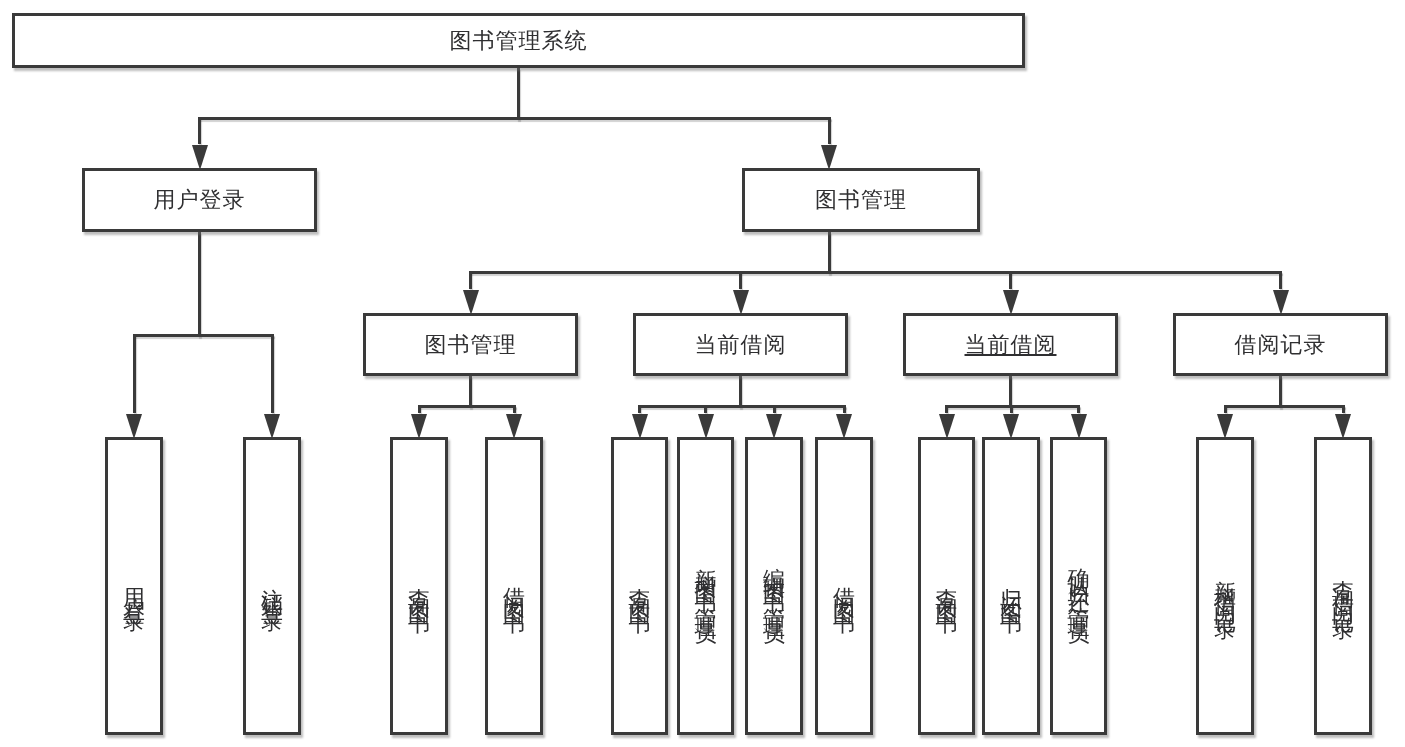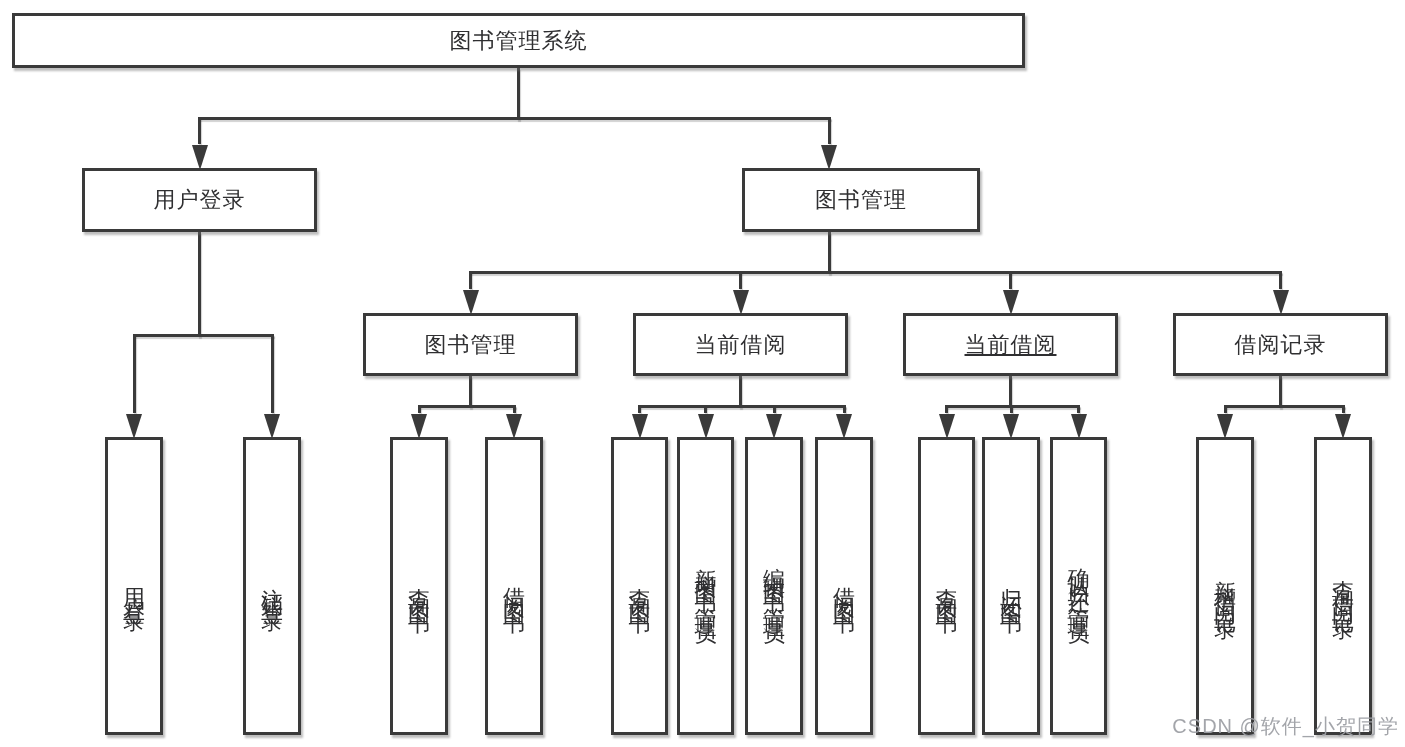--- a/index.html
+++ b/index.html
@@ -63,21 +63,20 @@
     letter-spacing: 1px;
     color: rgba(158,160,165,0.95);
     z-index: 5;
     white-space: nowrap;
   }
 </style>
 </head>
 <body>
 
 <div id="canvas">
-  <div class="watermark">CSDN @软件_小贺同学</div>
 <div class="node h" style="left: 12px; top: 13px; width: 1013px; height: 55px;">图书管理系统</div>
     <div class="node h" style="left: 82px; top: 168px; width: 235px; height: 64px;">用户登录</div>
     <div class="node h" style="left: 742px; top: 168px; width: 238px; height: 64px;">图书管理</div>
     <div class="node h" style="left: 363px; top: 313px; width: 215px; height: 63px;">图书管理</div>
     <div class="node h" style="left: 633px; top: 313px; width: 215px; height: 63px;">当前借阅</div>
     <div class="node h" style="left: 903px; top: 313px; width: 215px; height: 63px; text-decoration: underline;">当前借阅</div>
     <div class="node h" style="left: 1173px; top: 313px; width: 215px; height: 63px;">借阅记录</div>
     <div class="node v" style="left: 105px; top: 437px; width: 58px; height: 298px;">用户登录</div>
     <div class="node v" style="left: 243px; top: 437px; width: 58px; height: 298px;">注销登录</div>
     <div class="node v" style="left: 390px; top: 437px; width: 58px; height: 298px;">查询图书</div>

